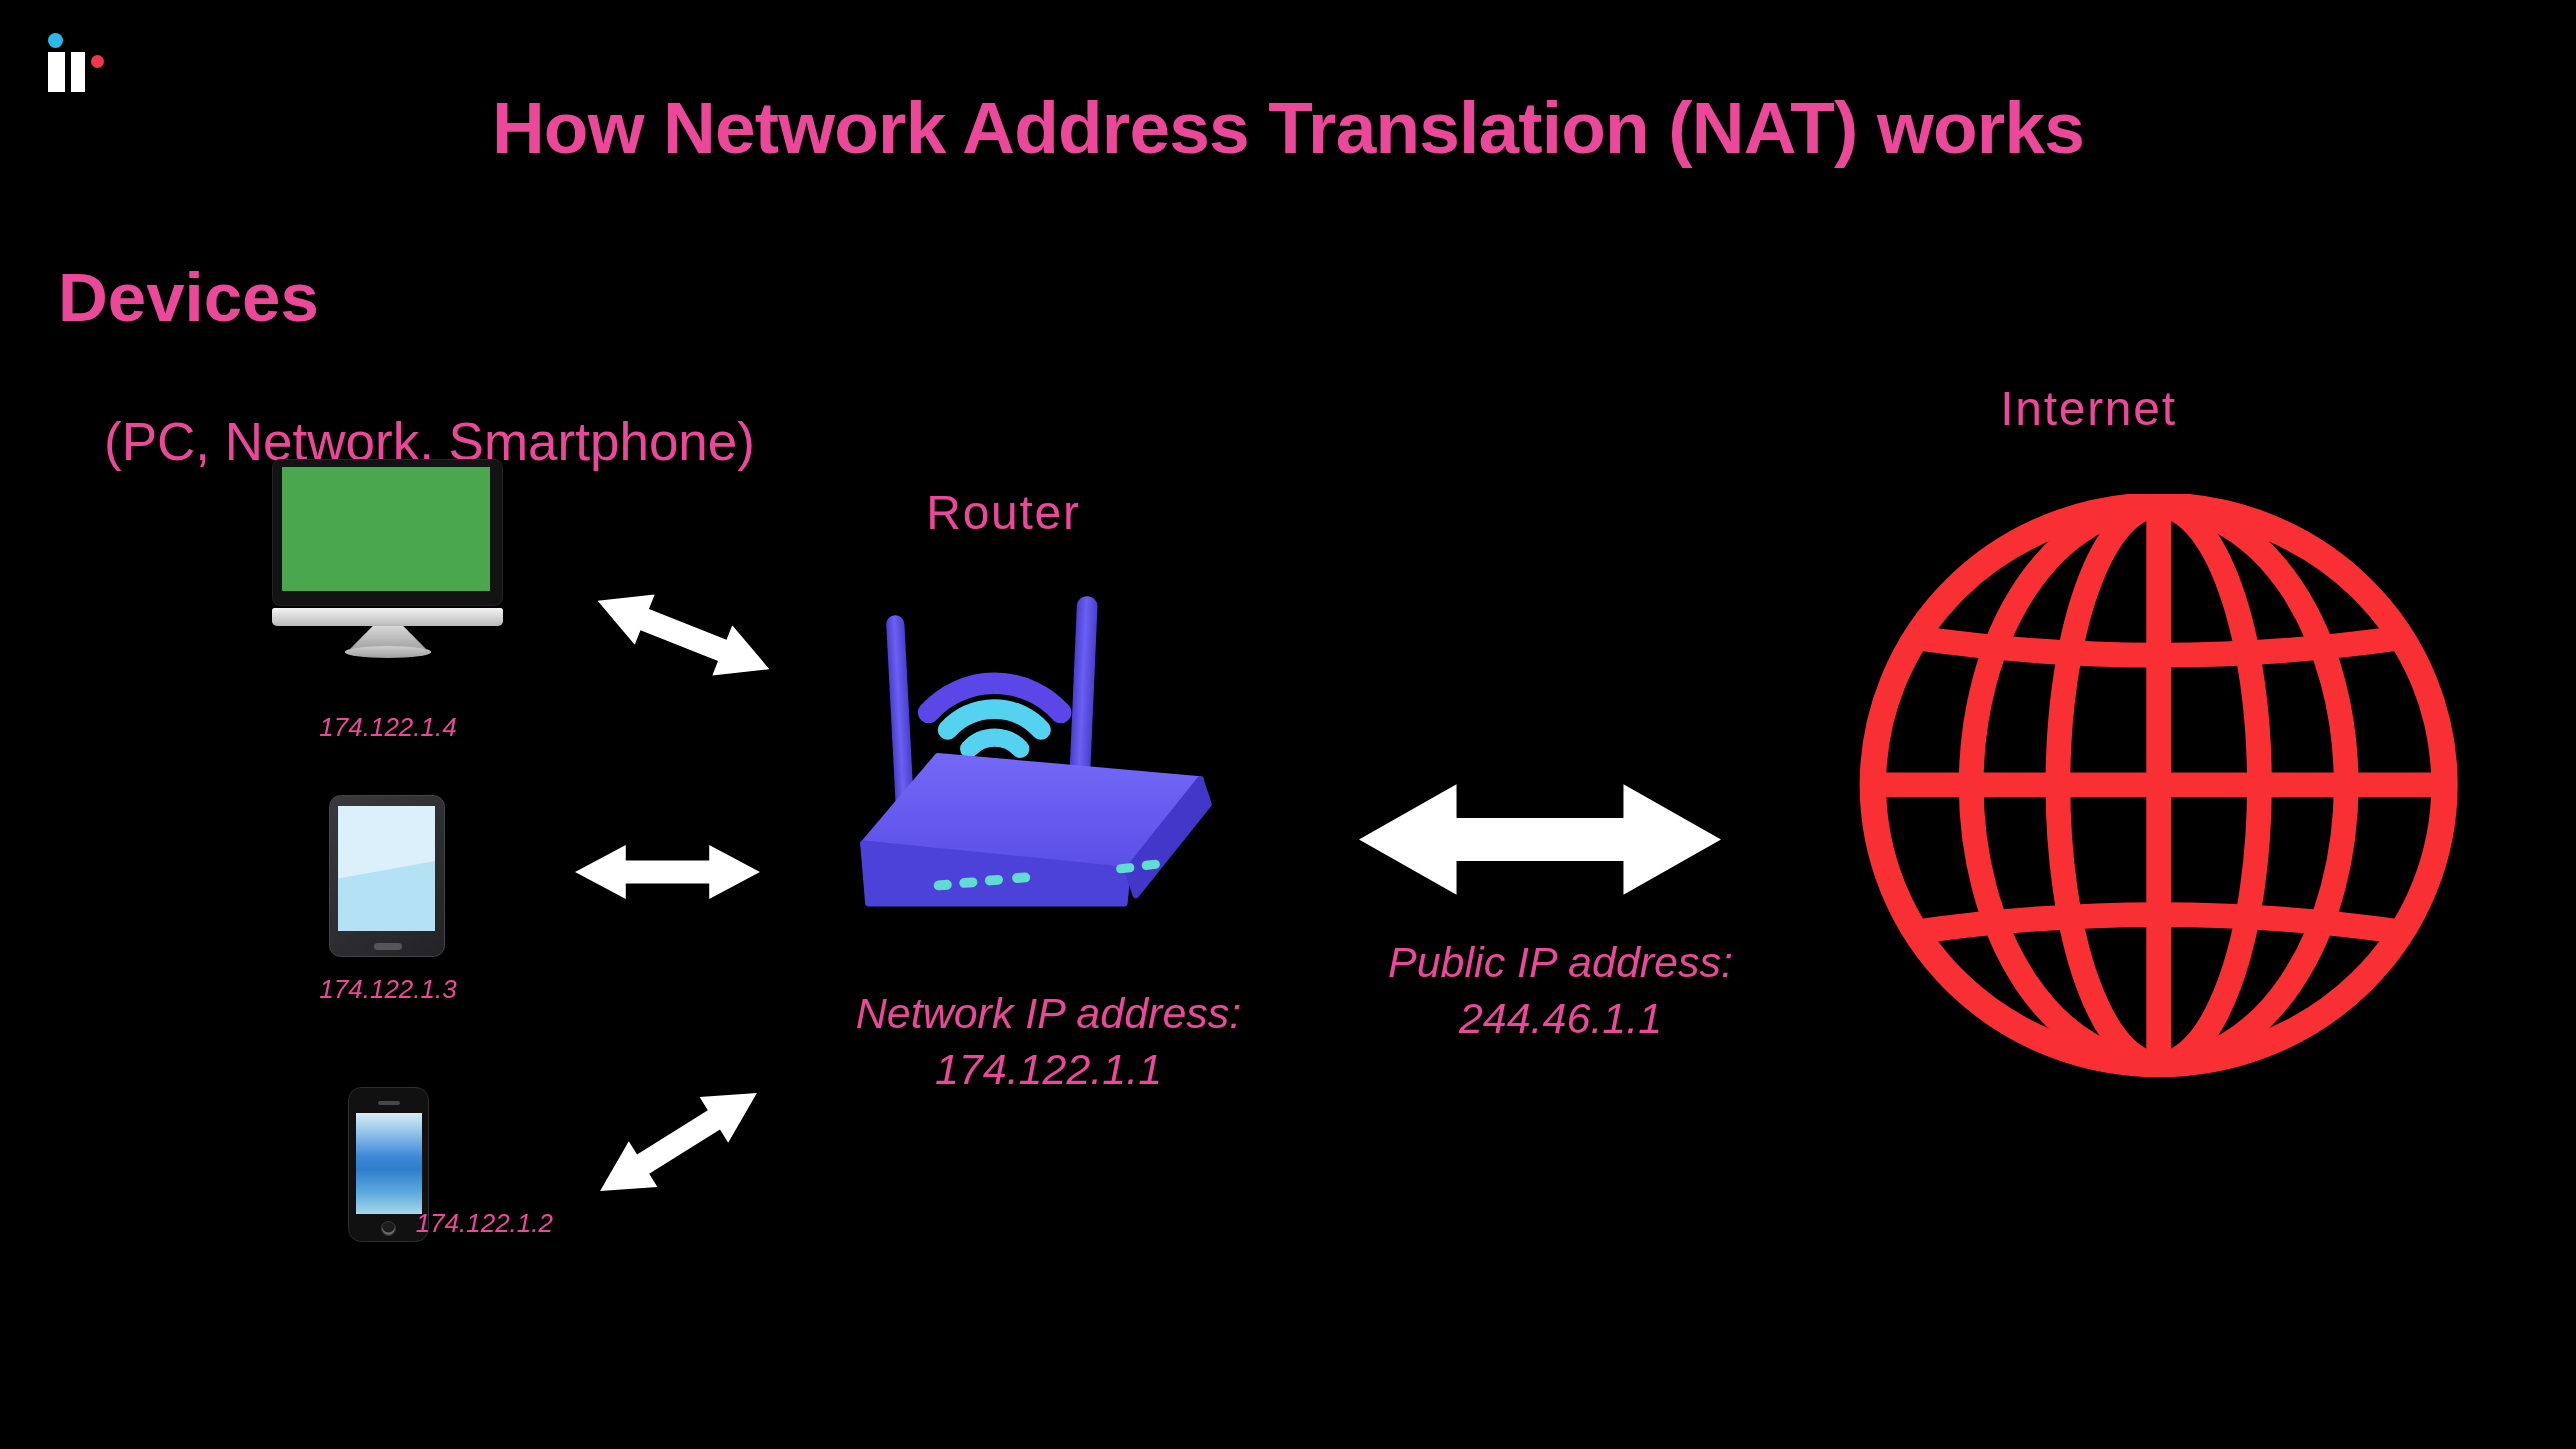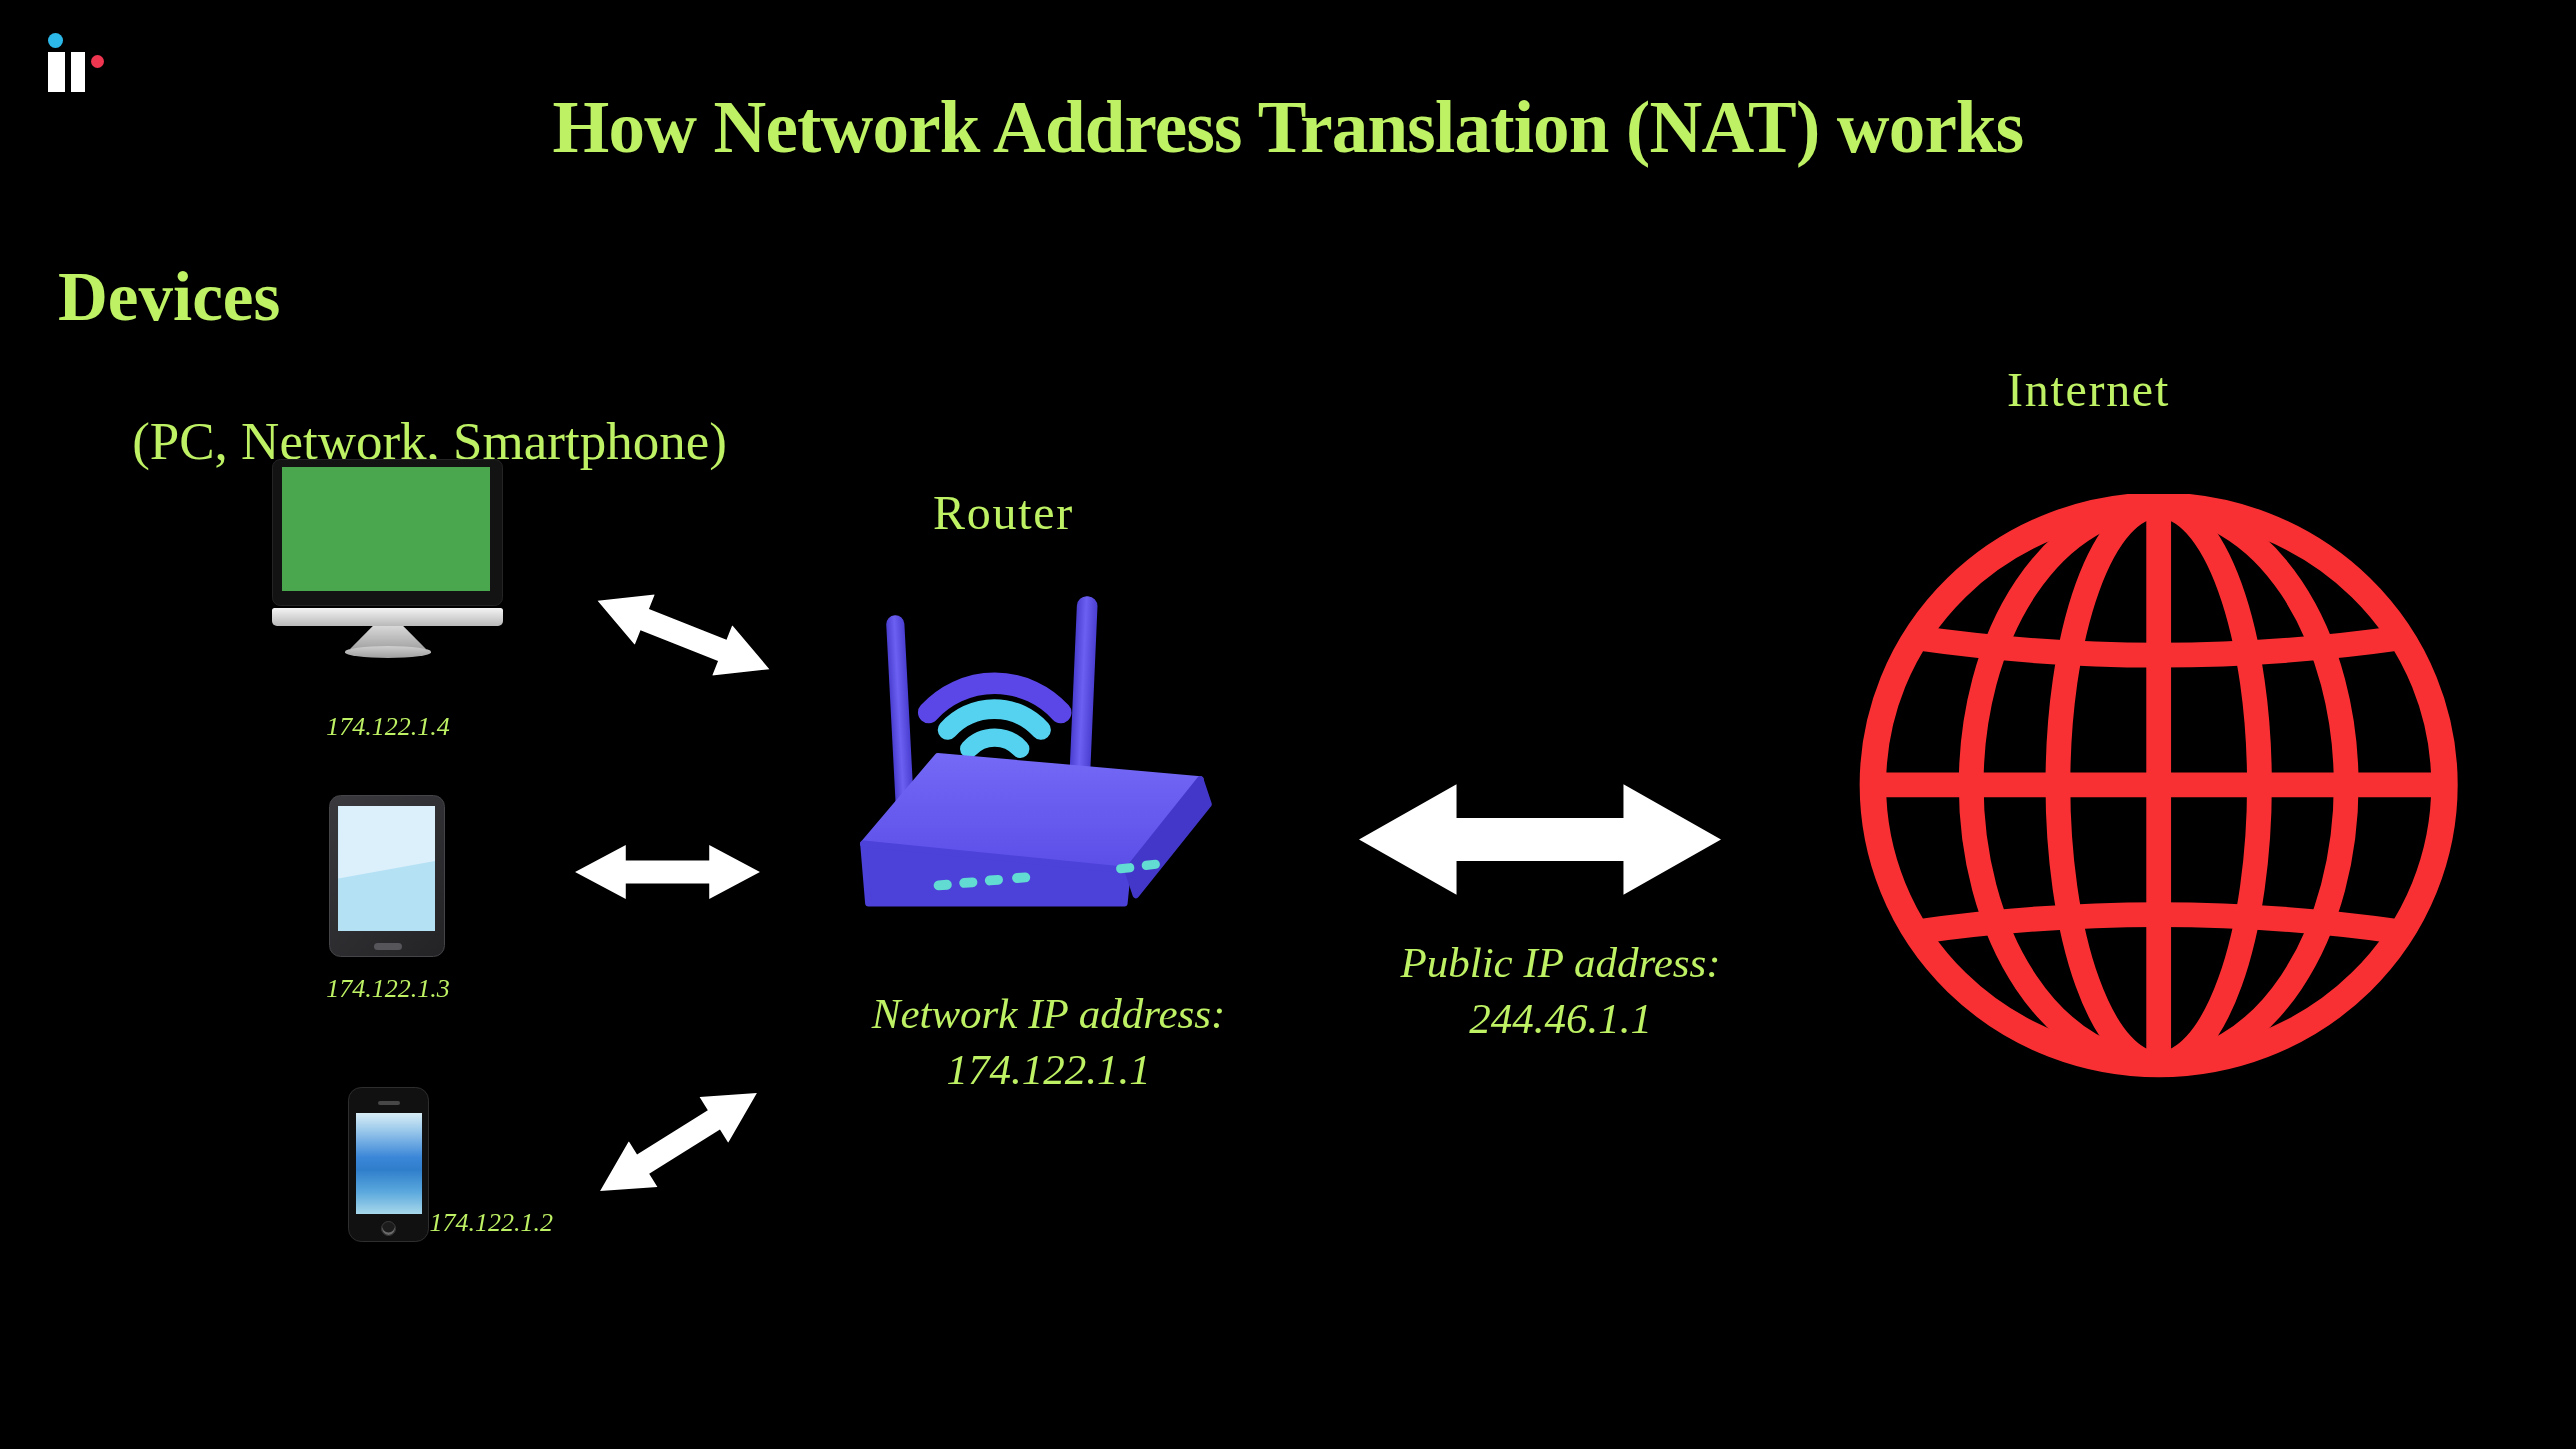--- a/index.html
+++ b/index.html
@@ -1,31 +1,31 @@
 <!DOCTYPE html>
 <html style="font-size:13.2px"><head>
 <meta charset="utf-8">
 <style>
   html,body{margin:0;padding:0;background:#000;}
   .stage{position:relative;width:2576px;height:1449px;background:#000;overflow:hidden;
-         font-family:Liberation Serif, serif;color:#bef264;}
+         font-family:Liberation Sans, sans-serif;color:#ec4899;}
   .abs{position:absolute;}
   
   .logo{left:45px;top:30px;width:74px;height:66px;}
   .logo .dot1{position:absolute;left:3.3px;top:2.5px;width:15px;height:15px;border-radius:50%;background:#2cb9ea;}
   .logo .bar1{position:absolute;left:3.3px;top:21.5px;width:16.5px;height:40px;background:#fff;}
   .logo .bar2{position:absolute;left:26.4px;top:21.5px;width:14px;height:40px;background:#fff;}
   .logo .dot2{position:absolute;left:46px;top:25px;width:13.2px;height:13.2px;border-radius:50%;background:#ef3651;}
   
   .title{left:0;top:86px;width:2576px;text-align:center;font-size:73px;font-weight:700;letter-spacing:-0.8px;}
   .devices-head{left:58px;top:258px;width:743px;text-align:left;font-size:69px;font-weight:700;}
   .devices-sub{left:58px;top:411px;width:743px;text-align:center;font-size:53px;font-weight:400;}
   .label-plain{font-size:48px;font-weight:400;letter-spacing:1.7px;text-align:center;}
   .router-label{left:859px;top:485px;width:289px;}
-  .internet-label{left:1882px;top:362px;width:413px;}
+  .internet-label{left:1882px;top:381px;width:413px;}
   .ip{font-size:26px;font-style:italic;text-align:center;width:330px;left:223px;}
   .ip1{top:712px;} .ip2{top:974px;} .ip3{top:1208px;text-align:right;}
   .ipline{font-size:43px;font-style:italic;text-align:center;}
   .priv1{left:842px;top:989px;width:413px;}
   .priv2{left:842px;top:1045px;width:413px;}
   .pub1{left:1354px;top:938px;width:413px;}
   .pub2{left:1354px;top:994px;width:413px;}
   
   .monitor{left:272px;top:459px;width:231px;height:202px;}
   .monitor .bezel{position:absolute;left:0;top:0;width:231px;height:147px;background:#131313;

